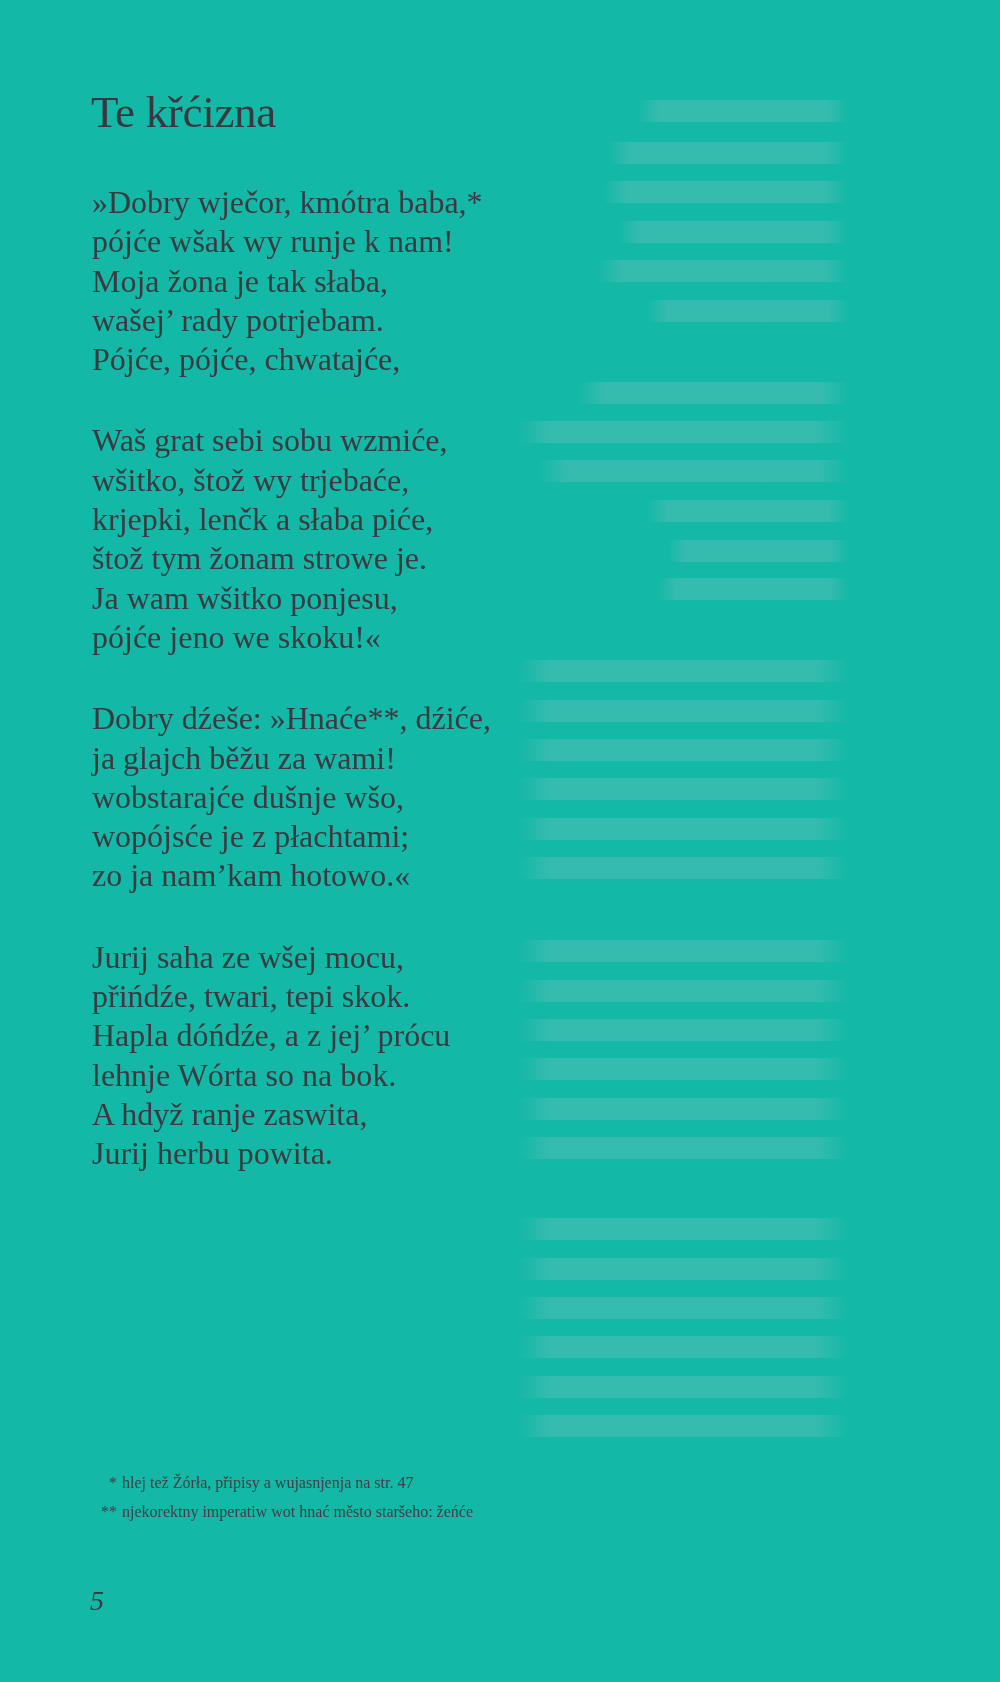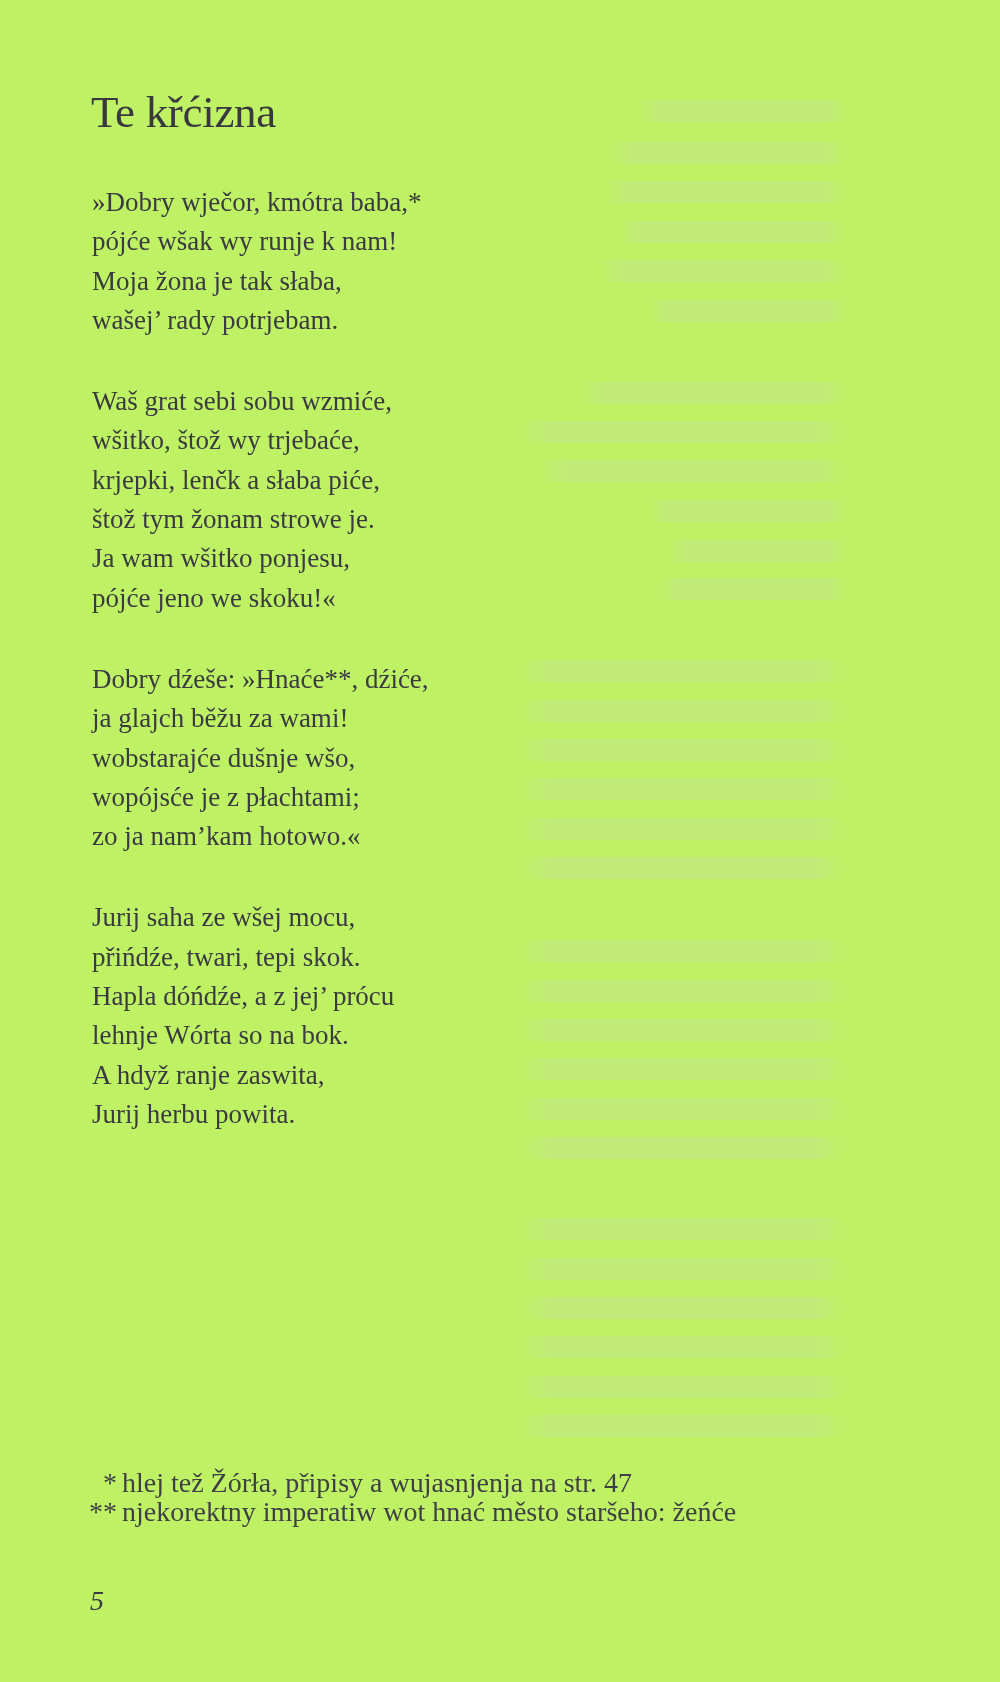--- a/index.html
+++ b/index.html
@@ -12,21 +12,21 @@
       height: 1682px;
       position: relative;
       overflow: hidden;
       font-family: "Liberation Serif", "DejaVu Serif", serif;
       color: #3a3a40;
     }
     .page {
       position: absolute;
       left: 0; top: 0;
       width: 1000px; height: 1682px;
-      background: #bef264;
+      background: #14b8a6;
     }
     
     .ghost {
       position: absolute;
       left: 0; top: 0;
       width: 1000px; height: 1682px;
       pointer-events: none;
     }
     .ghost-line {
       position: absolute;
@@ -50,34 +50,34 @@
       position: absolute;
       left: 92px;
       top: 183px;
       width: 600px;
     }
     .stanza {
       margin: 0 0 42px 0;
     }
     .line {
       display: block;
-      font-size: 27px;
+      font-size: 32px;
       line-height: 39.3px;
       white-space: nowrap;
       color: #3a3a40;
     }
     .footnotes {
       position: absolute;
       left: 88px;
       top: 1468px;
       width: 700px;
     }
     .footnote {
       display: block;
-      font-size: 28px;
+      font-size: 16px;
       line-height: 29px;
       white-space: nowrap;
       color: #3f3f45;
     }
     .fn-mark {
       display: inline-block;
       width: 34px;
       text-align: right;
       padding-right: 5px;
       box-sizing: border-box;
@@ -131,20 +131,21 @@
   </div>
 
   <h1 class="title">Te křćizna</h1>
 
   <div class="poem">
     <div class="stanza">
       <span class="line">»Dobry wječor, kmótra baba,*</span>
       <span class="line">pójće wšak wy runje k nam!</span>
       <span class="line">Moja žona je tak słaba,</span>
       <span class="line">wašej’ rady potrjebam.</span>
+      <span class="line">Pójće, pójće, chwatajće,</span>
     </div>
     <div class="stanza">
       <span class="line">Waš grat sebi sobu wzmiće,</span>
       <span class="line">wšitko, štož wy trjebaće,</span>
       <span class="line">krjepki, lenčk a słaba piće,</span>
       <span class="line">štož tym žonam strowe je.</span>
       <span class="line">Ja wam wšitko ponjesu,</span>
       <span class="line">pójće jeno we skoku!«</span>
     </div>
     <div class="stanza">

